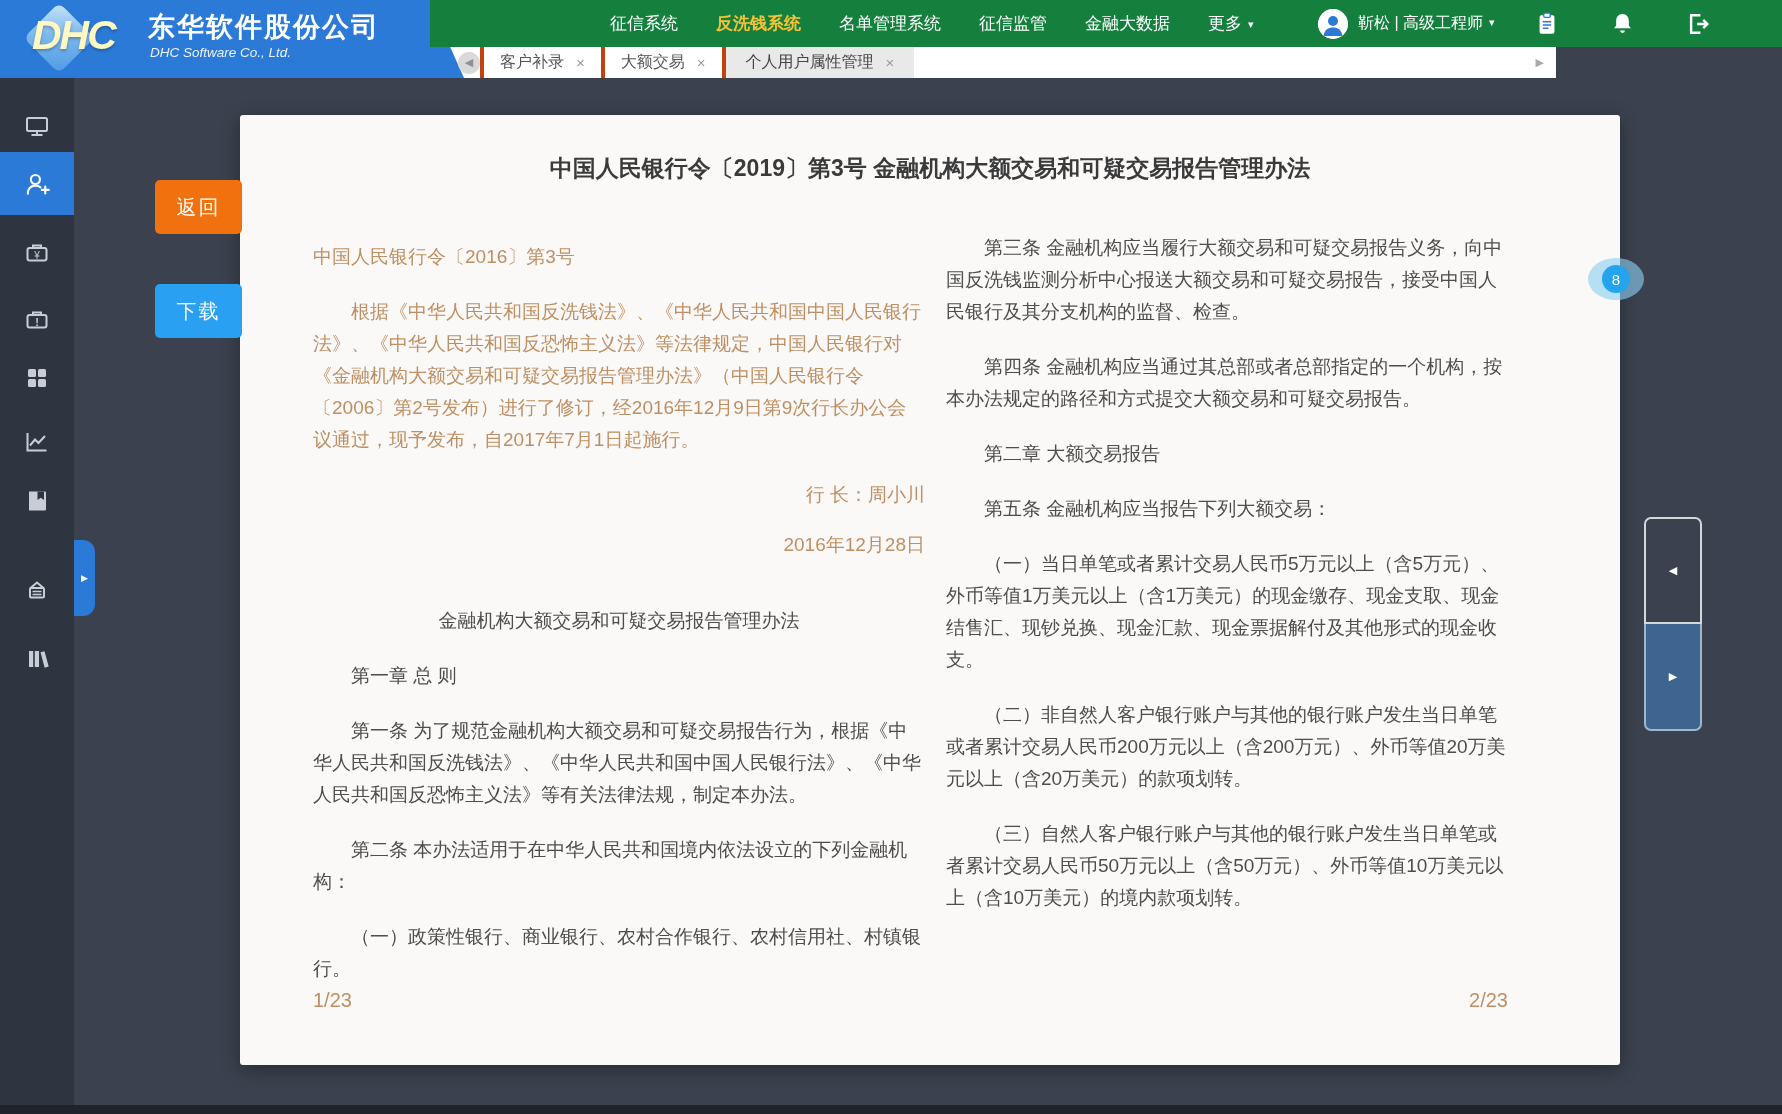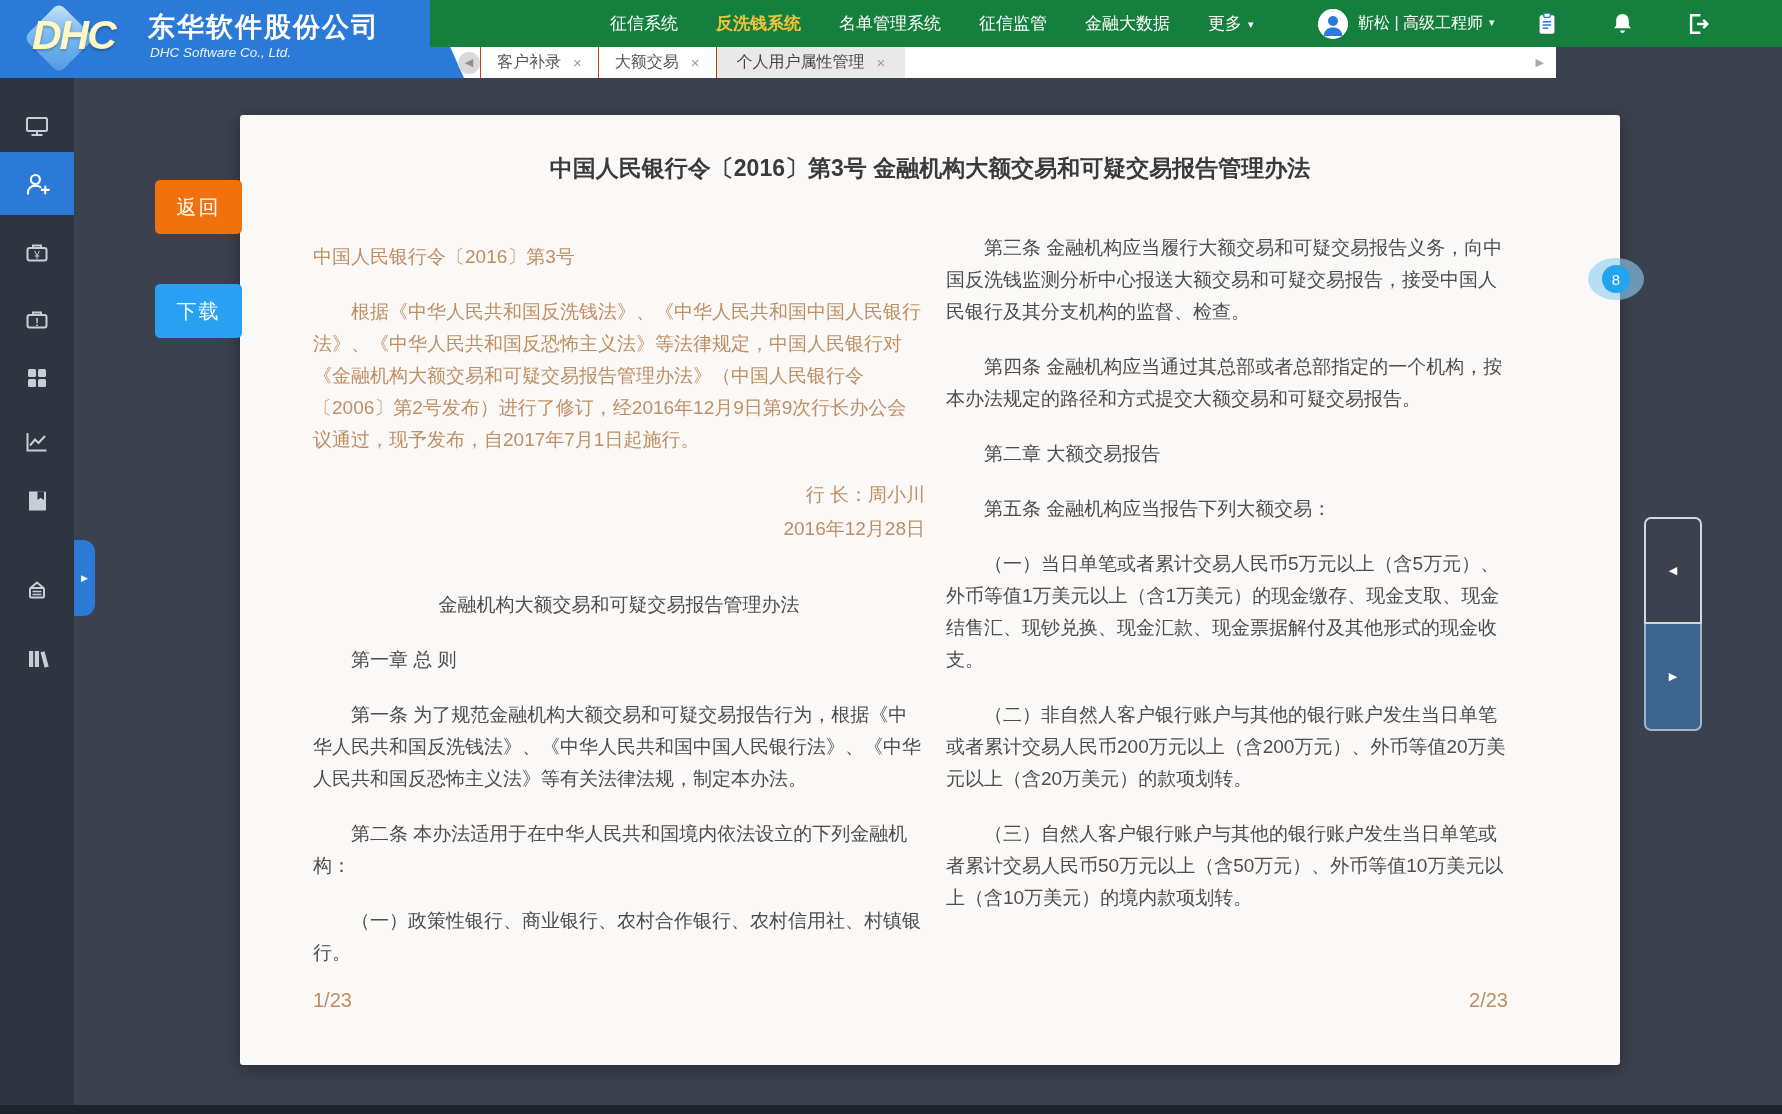--- a/index.html
+++ b/index.html
@@ -30,21 +30,21 @@
 
   
   .tabstrip { position:absolute; left:430px; top:47px; width:1126px; height:31px; background:#fff; z-index:4;
               display:flex; align-items:stretch; }
   .tabstrip::before { content:""; position:absolute; left:-2px; top:0; width:36px; height:31px;
               background:#2b7ad8; transform:skewX(24deg); transform-origin:bottom left; }
   .tab-scroll { width:22px; height:22px; border-radius:50%; background:#d9d9d9; color:#8f8f8f;
               font-size:11px; display:flex; align-items:center; justify-content:center;
               align-self:center; margin-left:28px; z-index:2; }
   .tab { display:flex; align-items:center; padding:0 16px; font-size:16px; color:#555;
-         border-left:1px solid #c2410c; white-space:nowrap; }
+         border-left:4px solid #c2410c; white-space:nowrap; }
   .tab:first-of-type { border-left:none; margin-left:14px; }
   .tab.active { background:#e9e9e9; padding:0 20px; color:#444; }
   .tab .close { margin-left:12px; color:#9a9a9a; font-size:15px; }
   .tab-next { position:absolute; right:12px; top:0; height:31px; display:flex; align-items:center;
               color:#a9a9a9; font-size:11px; }
 
   
   .sidebar { position:absolute; left:0; top:78px; bottom:0; width:74px; background:#2f3540; z-index:2; }
   .si { position:absolute; left:0; width:74px; height:56px; display:flex; align-items:center;
         justify-content:center; color:#c9cdd6; }
@@ -65,21 +65,21 @@
                border-radius:3px; box-shadow:0 4px 18px rgba(0,0,0,.35); z-index:3; }
   .doc-title { margin-top:38px; text-align:center; font-size:23px; font-weight:700; color:#3a3a3a; }
   .pages { display:flex; gap:21px; padding:0 90px 0 73px; margin-top:34px; }
   .col { position:relative; height:800px; }
   .col-left { width:612px; } .col-right { width:562px; }
   .p { font-size:19px; line-height:32px; margin:23px 0; text-indent:2em; color:#4d4d4d; }
   .p.no-indent { text-indent:0; }
   .p.orange { color:#bf8f63; }
   .p.right { text-align:right; text-indent:0; }
   .p.center { text-align:center; text-indent:0; }
-  .p.tb { margin-bottom:2px; } .p.tt { margin-top:2px; }
+  .p.tb { margin-bottom:2px; } .p.tt { margin-top:18px; }
   .page-num { position:absolute; bottom:6px; font-size:20px; color:#bf8f63; }
   .pn-left { left:0; } .pn-right { right:0; }
 
   
   .badge-wrap { position:absolute; left:1588px; top:258px; width:56px; height:42px; border-radius:50%;
                 background:rgba(141,206,242,.62); display:flex; align-items:center; justify-content:center; z-index:7; }
   .badge-inner { width:28px; height:28px; border-radius:50%; background:#24a3ee; color:#fff; font-size:15px;
                  display:flex; align-items:center; justify-content:center; }
 
   
@@ -225,21 +225,21 @@
         <path d="M17.5 8.3l4-1.1 4.2 15.4-4 1.1z" fill="currentColor"></path>
       </svg>
     </div>
   </aside>
   <div class="handle">▶</div>
 
   <button class="act-btn btn-back">返回</button>
   <button class="act-btn btn-down">下载</button>
 
   <div class="doc-panel">
-    <div class="doc-title">中国人民银行令〔2016〕第3号 金融机构大额交易和可疑交易报告管理办法</div>
+    <div class="doc-title">中国人民银行令〔2019〕第3号 金融机构大额交易和可疑交易报告管理办法</div>
     <div class="pages">
       <div class="col col-left">
         <p class="p orange no-indent">中国人民银行令〔2016〕第3号</p>
         <p class="p orange">根据《中华人民共和国反洗钱法》、《中华人民共和国中国人民银行法》、《中华人民共和国反恐怖主义法》等法律规定，中国人民银行对《金融机构大额交易和可疑交易报告管理办法》（中国人民银行令〔2006〕第2号发布）进行了修订，经2016年12月9日第9次行长办公会议通过，现予发布，自2017年7月1日起施行。</p>
         <p class="p orange right tb">行 长：周小川</p>
         <p class="p orange right tt">2016年12月28日</p>
         <p class="p center" style="margin-top:44px">金融机构大额交易和可疑交易报告管理办法</p>
         <p class="p">第一章 总  则</p>
         <p class="p">第一条 为了规范金融机构大额交易和可疑交易报告行为，根据《中华人民共和国反洗钱法》、《中华人民共和国中国人民银行法》、《中华人民共和国反恐怖主义法》等有关法律法规，制定本办法。</p>
         <p class="p">第二条 本办法适用于在中华人民共和国境内依法设立的下列金融机构：</p>

